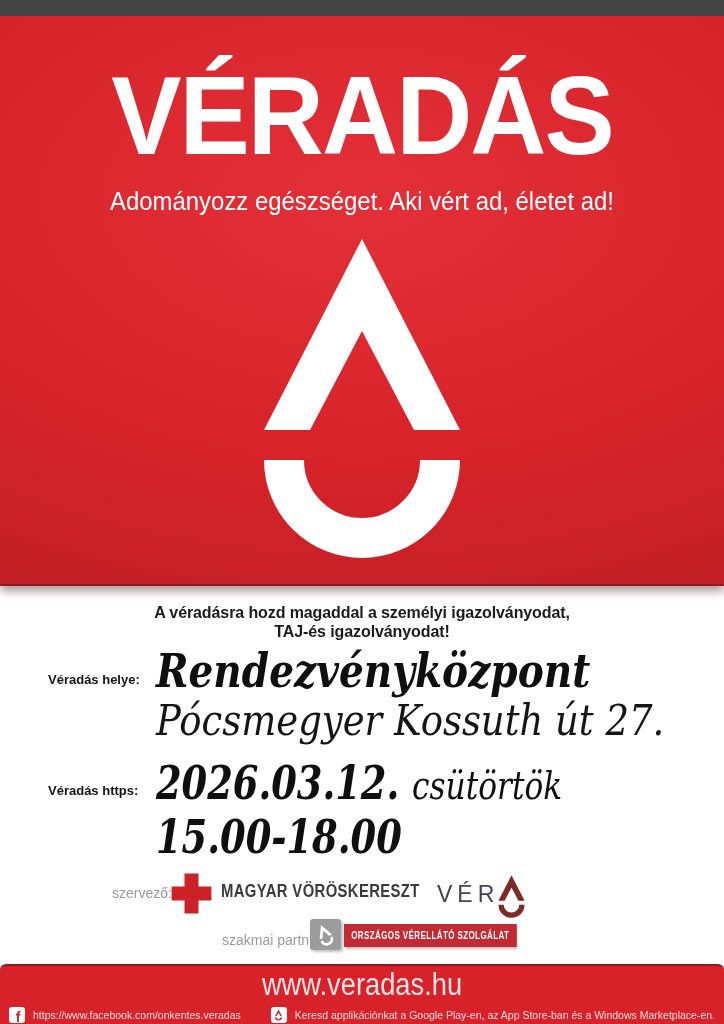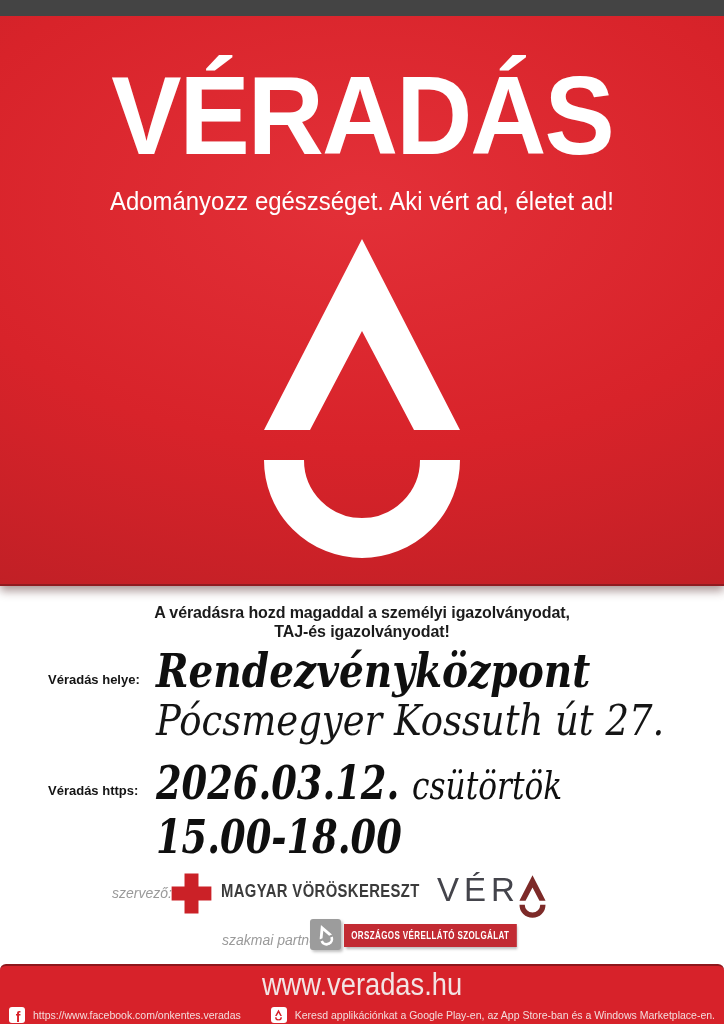--- a/index.html
+++ b/index.html
@@ -38,30 +38,30 @@
   .lbl-loc{top:656px}
   .lbl-time{top:767px}
   .serif{font-family:"DejaVu Serif","Liberation Serif",serif;font-style:italic;color:#0f0f0f;
          transform-origin:left top;white-space:nowrap;position:absolute;left:156px;}
   .venue{top:628px;font-weight:bold;font-size:46px;transform:scaleX(.85);}
   .address{top:680px;font-size:42px;color:#151515;transform:scaleX(.88);}
   .dateline{top:740px;transform:scaleX(.80);display:flex;align-items:baseline;}
   .dateline .date{font-weight:bold;font-size:46px;}
   .dateline .day{font-size:39px;margin-left:16px;}
   .hours{top:794px;font-weight:bold;font-size:46px;transform:scaleX(.80);}
-  .small-gray{position:absolute;color:var(--label-gray,#9a9a9a);font-size:14px;white-space:nowrap;font-style:italic;}
+  .small-gray{position:absolute;color:var(--label-gray,#9a9a9a);font-size:14px;white-space:nowrap;}
   .lbl-org{left:112px;top:869px;}
   .cross{position:absolute;left:170px;top:856px;width:43px;height:43px;}
   .org-name{
     position:absolute;left:221px;top:864px;font-size:19px;font-weight:bold;
     color:#3b3b3b;letter-spacing:.5px;transform:scaleX(.78);transform-origin:left top;white-space:nowrap;
   }
   .wordmark{
-    position:absolute;left:437px;top:855px;display:flex;align-items:flex-start;
-    color:var(--wordmark-gray,#44444b);font-size:33px;letter-spacing:5px;white-space:nowrap;
+    position:absolute;left:437px;top:855px;display:flex;align-items:center;
+    color:var(--wordmark-gray,#44444b);font-size:23px;letter-spacing:5px;white-space:nowrap;
   }
   .wordmark .wm-drop{width:27px;height:43px;margin:4px 3px 0 -1px;color:var(--drop-maroon,#7d2a28);}
   .lbl-partner{left:222px;top:916px;}
   .stamp{
     position:absolute;left:310px;top:903px;width:31px;height:31px;border-radius:3px;
     background:#9c9c9c;box-shadow:2px 2px 3px rgba(0,0,0,.25);
   }
   .stamp svg{position:absolute;left:8px;top:5px;width:14px;height:22px;color:#fff;transform:rotate(-22deg);}
   .badge{
     position:absolute;left:344px;top:908px;height:23px;line-height:23px;padding:0 9px;

